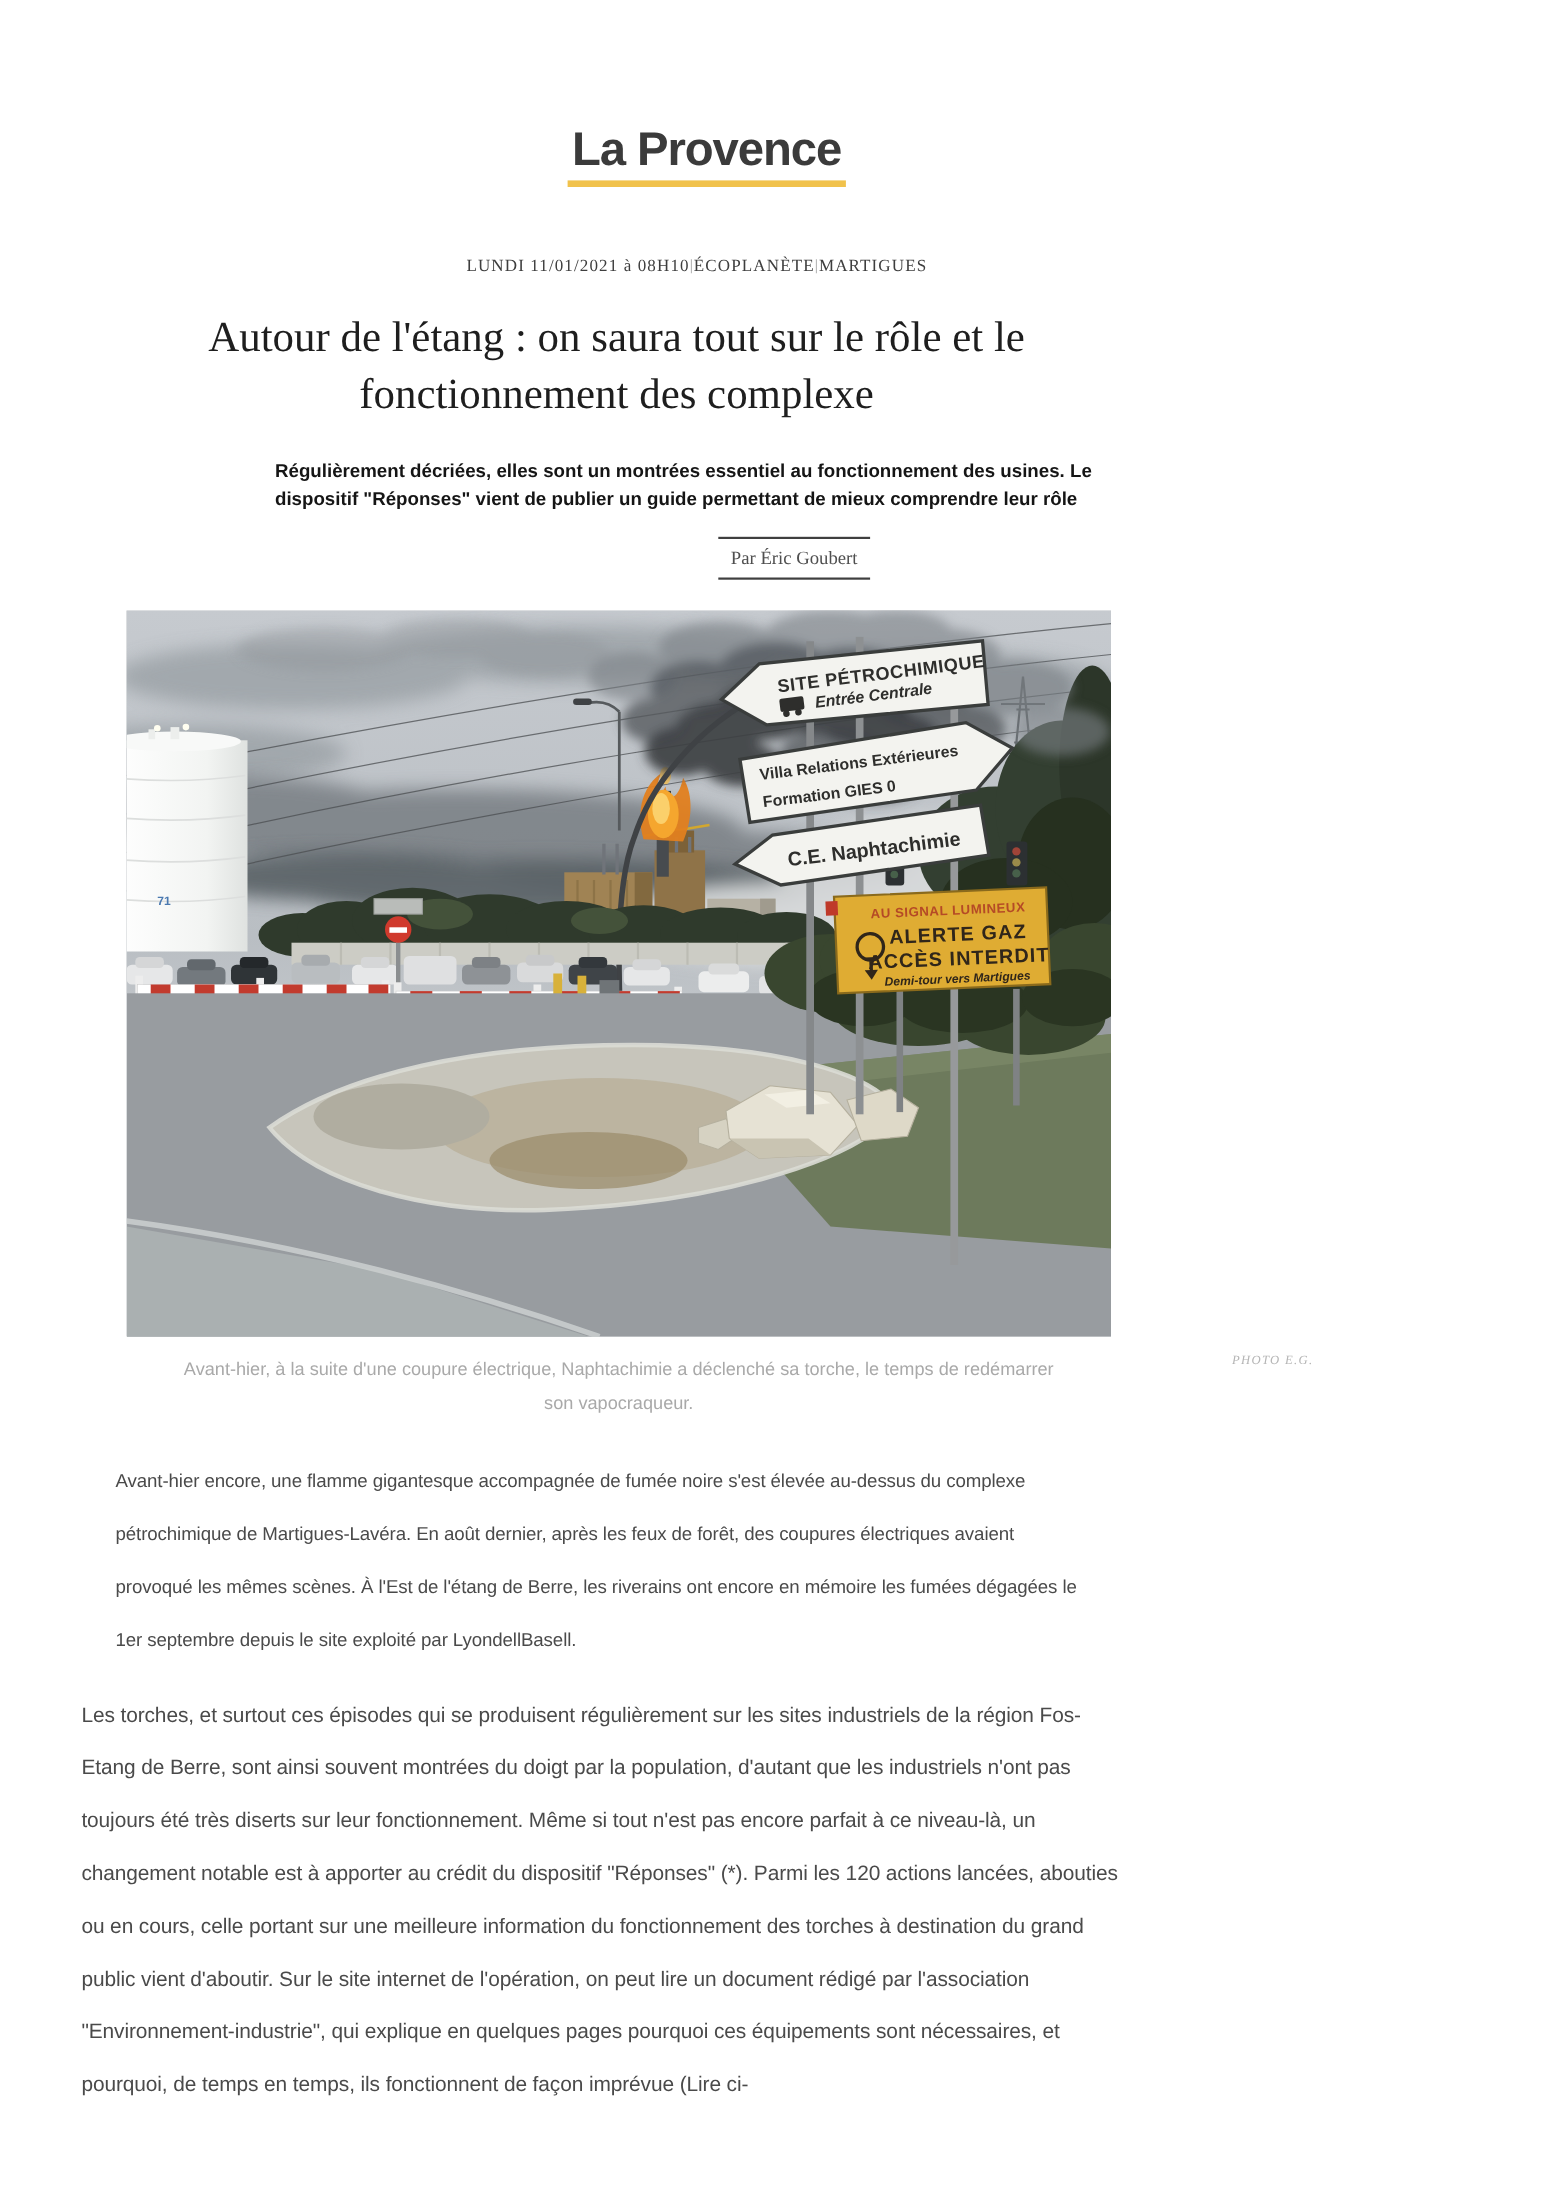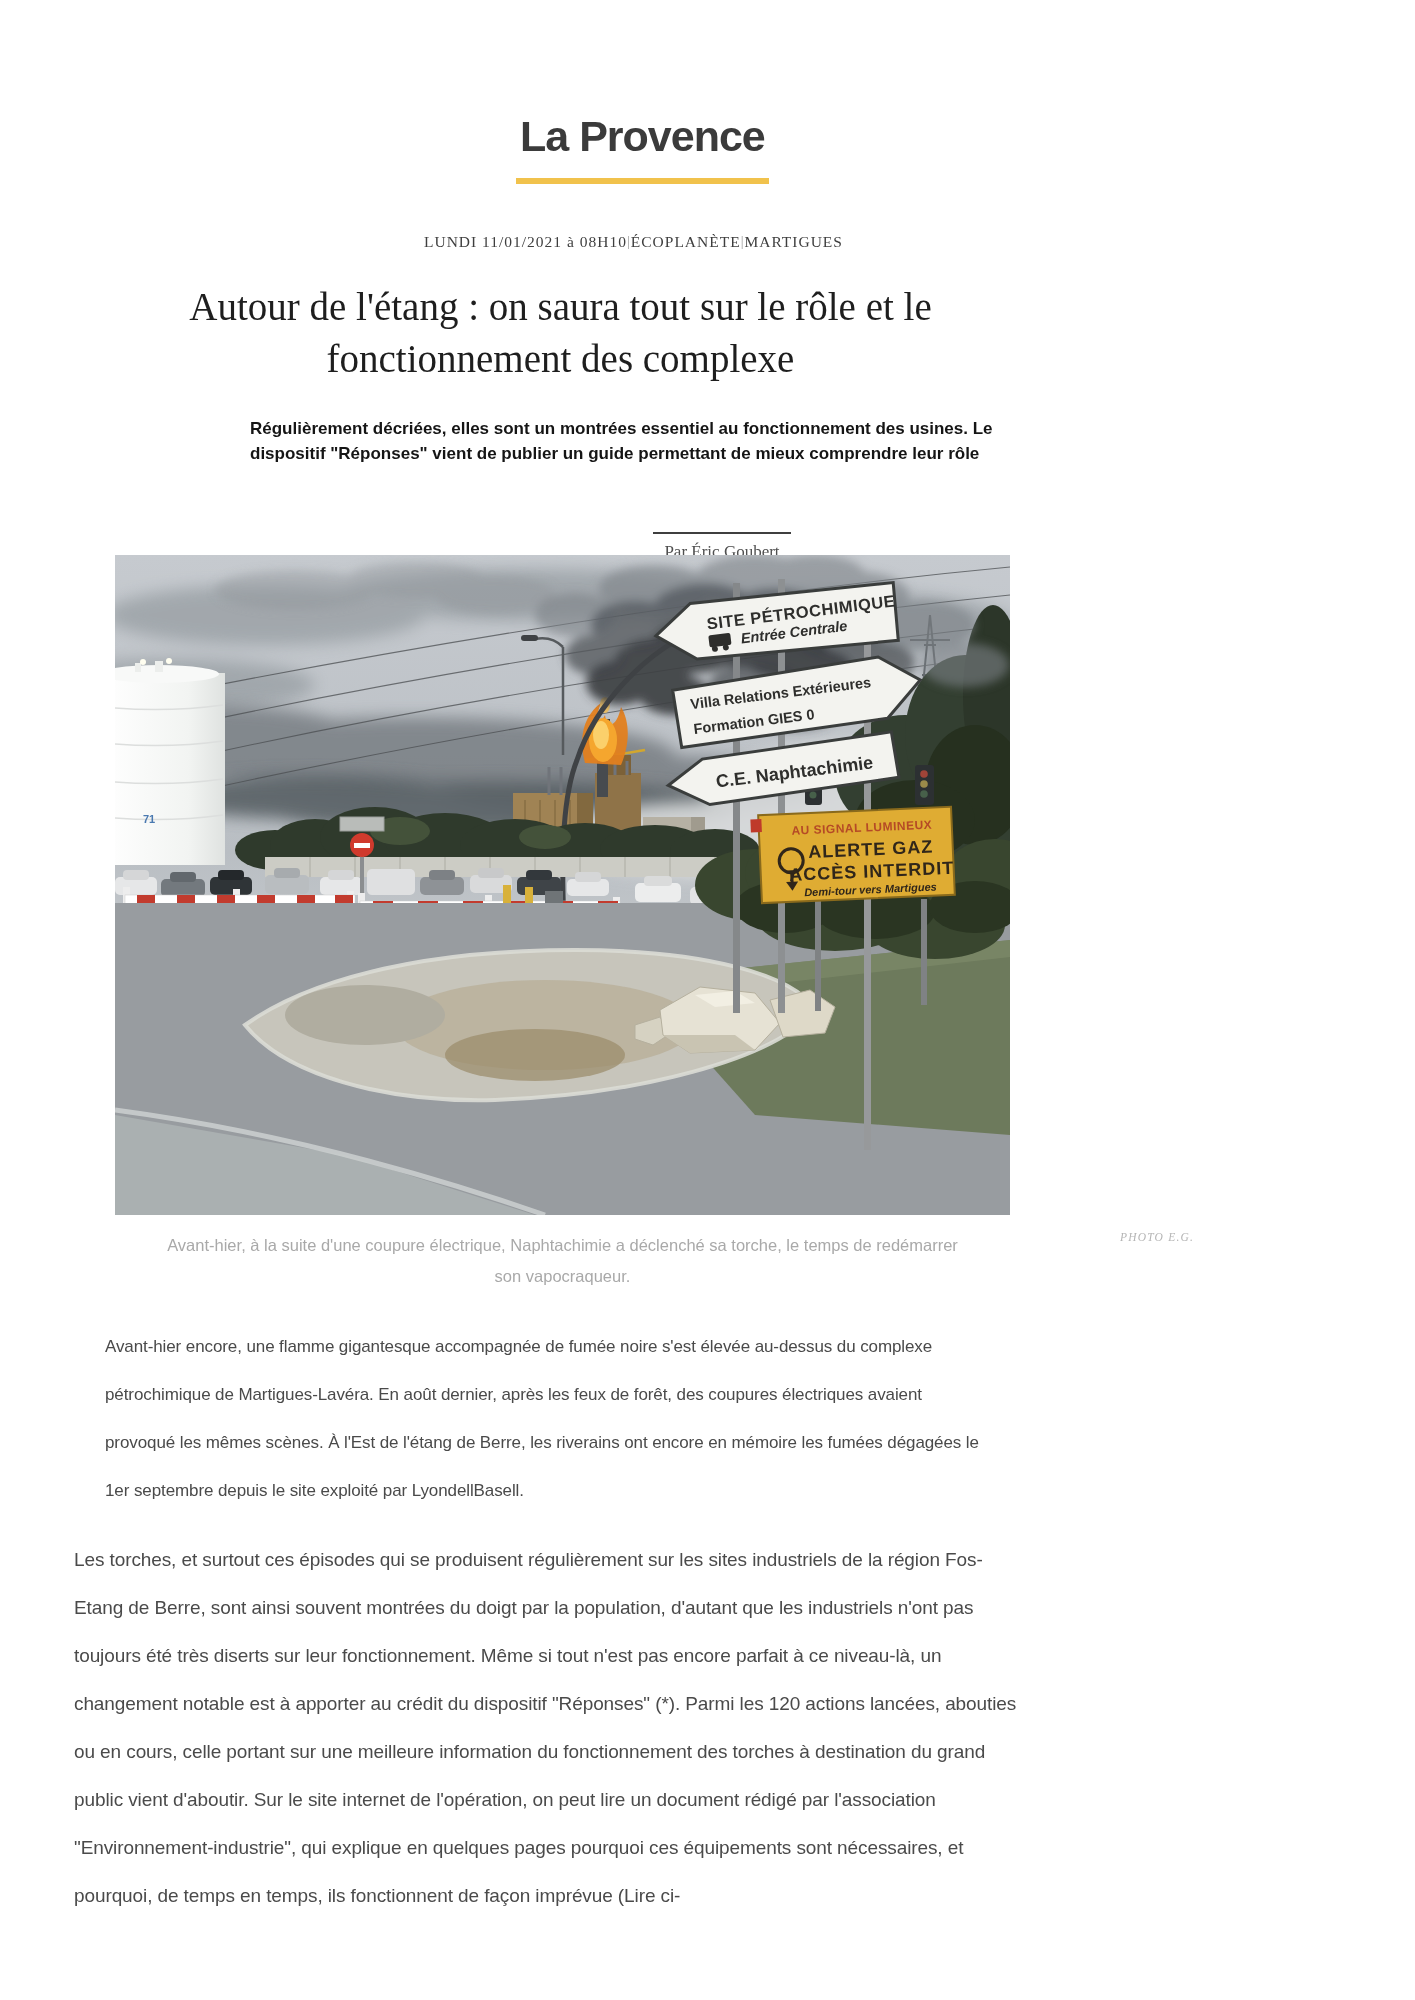--- a/index.html
+++ b/index.html
@@ -8,21 +8,21 @@
     position:relative; width:1415px; height:2000px;
     background:#ffffff; overflow:hidden;
     font-family:"Liberation Sans", sans-serif;
   }
   
   .logo {
     position:absolute; left:516px; top:112px;
     font-family:"Liberation Sans", sans-serif;
     font-weight:bold; font-size:43px; letter-spacing:-1px;
     color:#3b3b3b; text-decoration:none;
-    border-bottom:6px solid #f1c24c; padding:0 4px 17px 4px;
+    border-bottom:6px solid #f1c24c; padding:0 4px 3px 4px;
   }
   
   .meta-row {
     position:absolute; left:424px; top:233px; width:380px;
     display:flex; justify-content:space-between; align-items:center;
     font-family:"Liberation Serif", serif; font-size:15.5px;
     letter-spacing:1px; color:#3e3e3e; white-space:nowrap;
   }
   .meta-sep { color:#9a9a9a; font-size:14px; }
   
@@ -37,21 +37,21 @@
     position:absolute; left:250px; top:416px; width:760px;
     font-family:"Liberation Sans", sans-serif; font-weight:bold;
     font-size:17px; line-height:25px; color:#151515;
   }
   .standfirst span { display:block; }
   
   .byline {
     position:absolute; left:653px; top:488px; width:138px;
     border-top:2px solid #3f3f3f; border-bottom:2px solid #3f3f3f;
     padding:8px 0 7px 0; text-align:center;
-    font-family:"Liberation Serif", serif; font-size:17px; color:#4f4f4f;margin-top:44px;
+    font-family:"Liberation Serif", serif; font-size:17px; color:#4f4f4f;
   }
   
   .photo {
     position:absolute; left:115px; top:555px; width:895px; height:660px;
     overflow:hidden; background:#bfc4c8;
   }
   .photo svg { display:block; width:895px; height:660px; }
   
   .caption {
     position:absolute; left:160px; top:1230px; width:805px;

